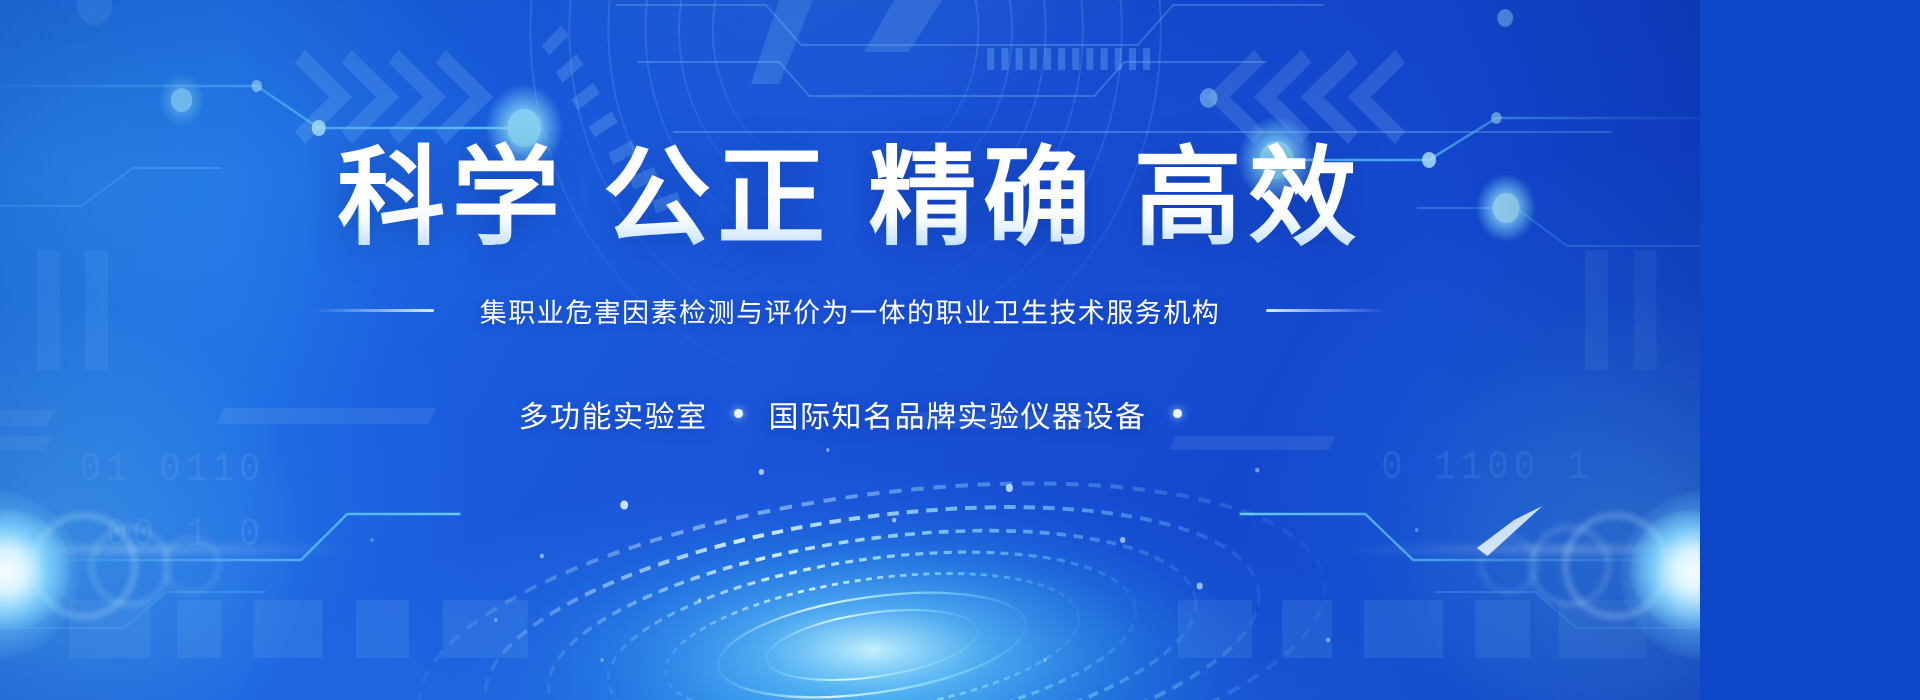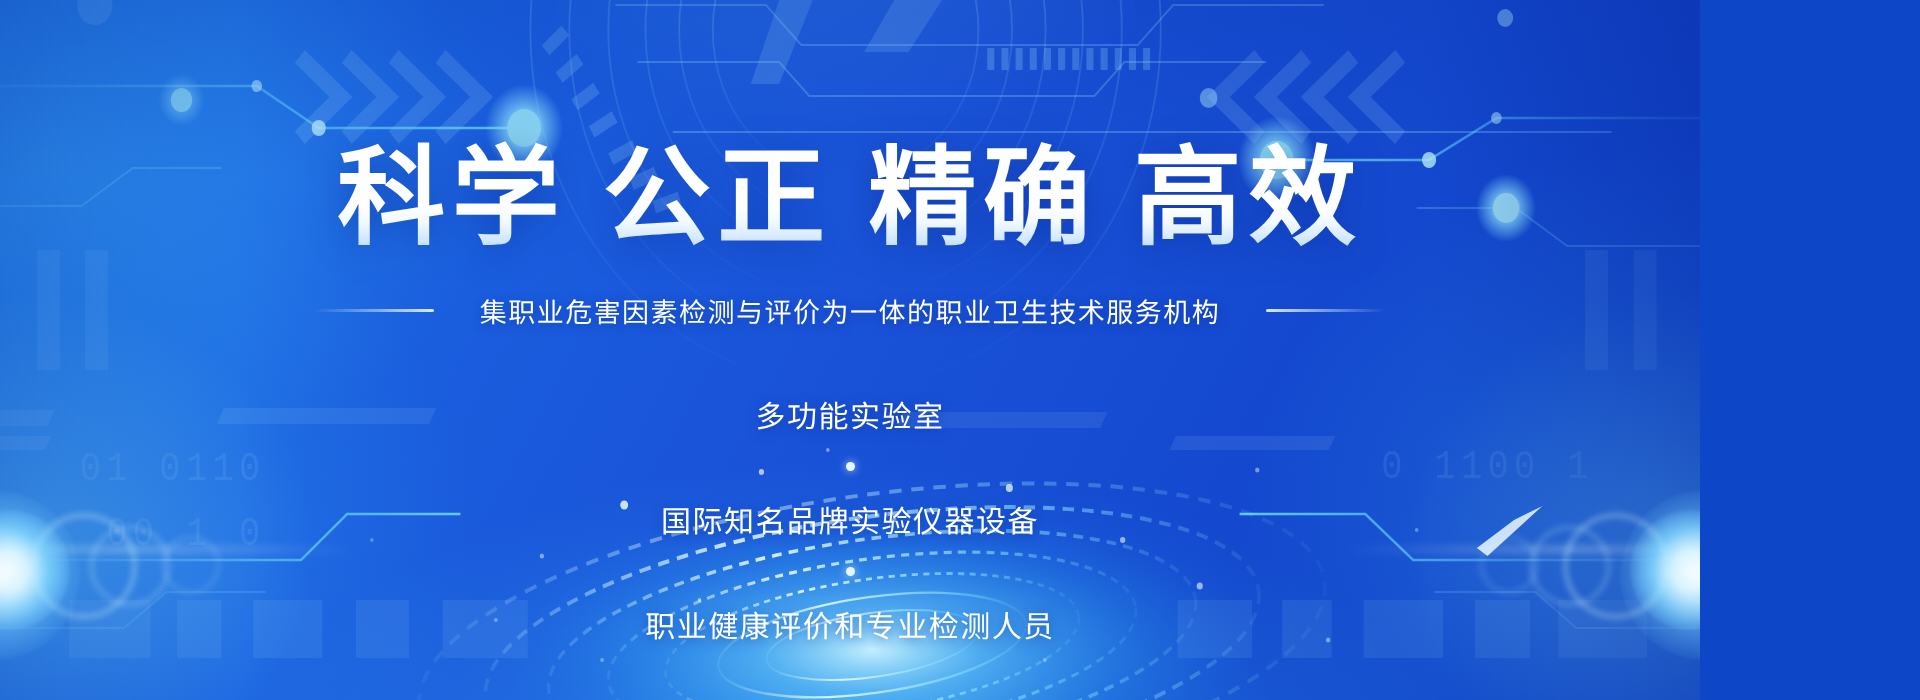--- a/index.html
+++ b/index.html
@@ -82,21 +82,21 @@
 
   .subtitle{
     margin:0;color:#ffffff;
     font-size:27px;font-weight:400;letter-spacing:.055em;
     white-space:nowrap;
     text-shadow:0 2px 10px rgba(8,45,150,.5);
   }
 
   .features{
     display:flex;align-items:center;justify-content:center;
-    gap:26px;margin-top:62px;white-space:nowrap;flex-direction:column;
+    gap:26px;margin-top:62px;white-space:nowrap;
   }
   .feature{
     color:#ffffff;font-size:30px;font-weight:400;letter-spacing:.05em;
     text-shadow:0 2px 12px rgba(8,45,150,.55);
   }
   .sep-dot{
     width:9px;height:9px;border-radius:50%;
     background:#eaf6ff;
     box-shadow:0 0 8px rgba(190,232,255,.9);
     flex:0 0 auto;
@@ -351,17 +351,16 @@
       <span class="rule left"></span>
       <p class="subtitle">集职业危害因素检测与评价为一体的职业卫生技术服务机构</p>
       <span class="rule right"></span>
     </div>
 
     <div class="features">
       <span class="feature">多功能实验室</span>
       <span class="sep-dot"></span>
       <span class="feature">国际知名品牌实验仪器设备</span>
       <span class="sep-dot"></span>
-      <span class="feature">职业健康评价和专业检测人员</span>
     </div>
 
   </div>
 </div>
 
 </body></html>

